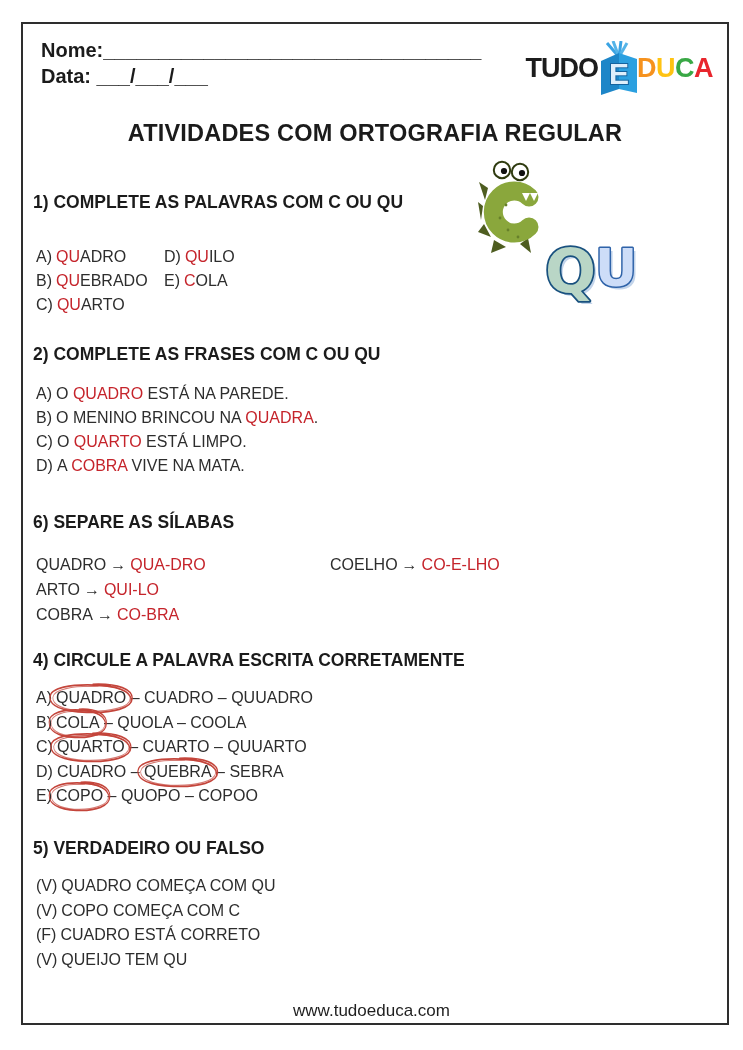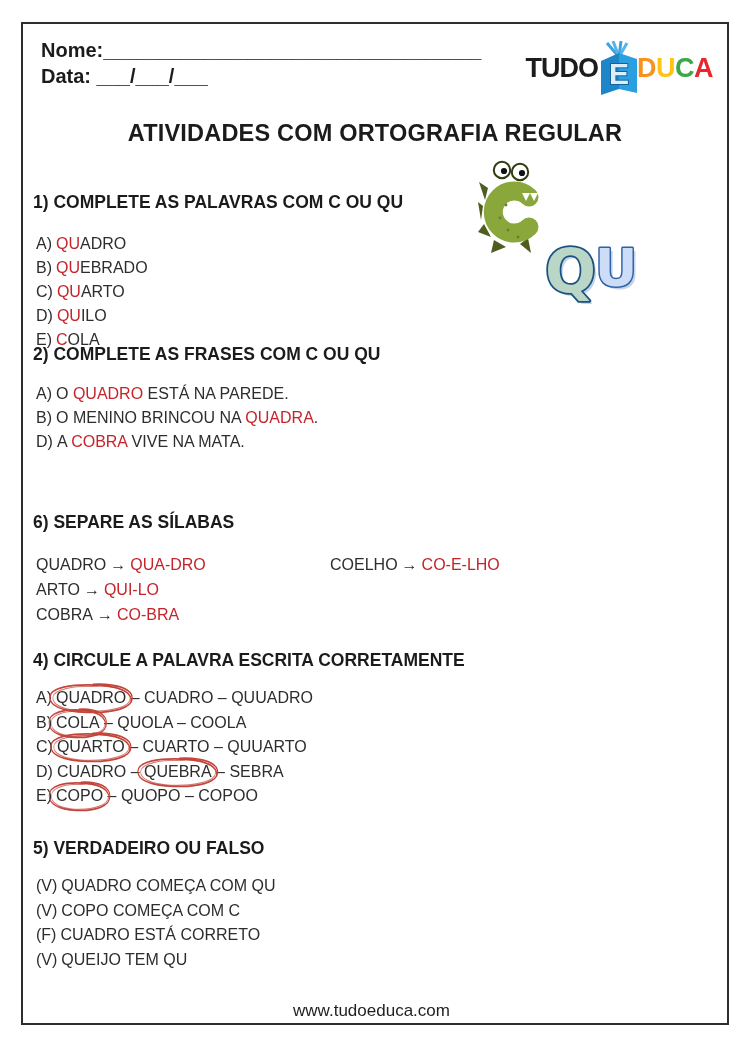--- a/index.html
+++ b/index.html
@@ -22,21 +22,21 @@
   .book-wrap{width:46px;height:58px;margin:0 -5px 0 -2px;position:relative;top:2px;}
   
   .page-title{position:absolute;left:0;top:96px;width:100%;text-align:center;
     font-size:23.5px;font-weight:800;color:#1b1b1b;letter-spacing:0.2px;}
   
   .sec-head{position:absolute;left:10px;font-size:17.5px;font-weight:800;color:#1b1b1b;white-space:nowrap;}
   .h1{top:168px}.h2{top:320px}.h3{top:488px}.h4{top:626px}.h5{top:814px}
   
   .items{position:absolute;left:13px;font-size:16px;color:#2d2d2d;}
   .line{line-height:24px;white-space:nowrap;}
-  .s1{top:208px;display:flex;flex-direction:column;}
+  .s1{top:221px;display:flex;}
   .s1 .col1{min-width:128px;}
   .s2{top:358px;}
   .s3{top:528px;}
   .s3 .line{line-height:25px;}
   .s3 .col2{position:absolute;left:294px;top:0;}
   .s4{top:662px;}
   .s4 .line{line-height:24.6px;}
   .s5{top:850px;}
   .s5 .line{line-height:24.5px;}
   .red{color:#c5242b;}
@@ -133,20 +133,21 @@
     <div class="col2">
       <div class="line"><span class="lbl">D)</span><span class="red">QU</span><span>ILO</span></div>
       <div class="line"><span class="lbl">E)</span><span class="red">C</span><span>OLA</span></div>
     </div>
   </div>
 
   <div class="sec-head h2">2) COMPLETE AS FRASES COM C OU QU</div>
   <div class="items s2">
     <div class="line"><span class="lbl">A)</span><span>O </span><span class="red">QUADRO</span><span> ESTÁ NA PAREDE.</span></div>
     <div class="line"><span class="lbl">B)</span><span>O MENINO BRINCOU NA </span><span class="red">QUADRA</span><span>.</span></div>
+    <div class="line"><span class="lbl">C)</span><span>O </span><span class="red">QUARTO</span><span> ESTÁ LIMPO.</span></div>
     <div class="line"><span class="lbl">D)</span><span>A </span><span class="red">COBRA</span><span> VIVE NA MATA.</span></div>
   </div>
 
   <div class="sec-head h3">6) SEPARE AS SÍLABAS</div>
   <div class="items s3">
     <div class="col1">
       <div class="line"><span>QUADRO</span><span class="arrow">→</span><span class="red">QUA-DRO</span></div>
       <div class="line"><span>ARTO</span><span class="arrow">→</span><span class="red">QUI-LO</span></div>
       <div class="line"><span>COBRA</span><span class="arrow">→</span><span class="red">CO-BRA</span></div>
     </div>

